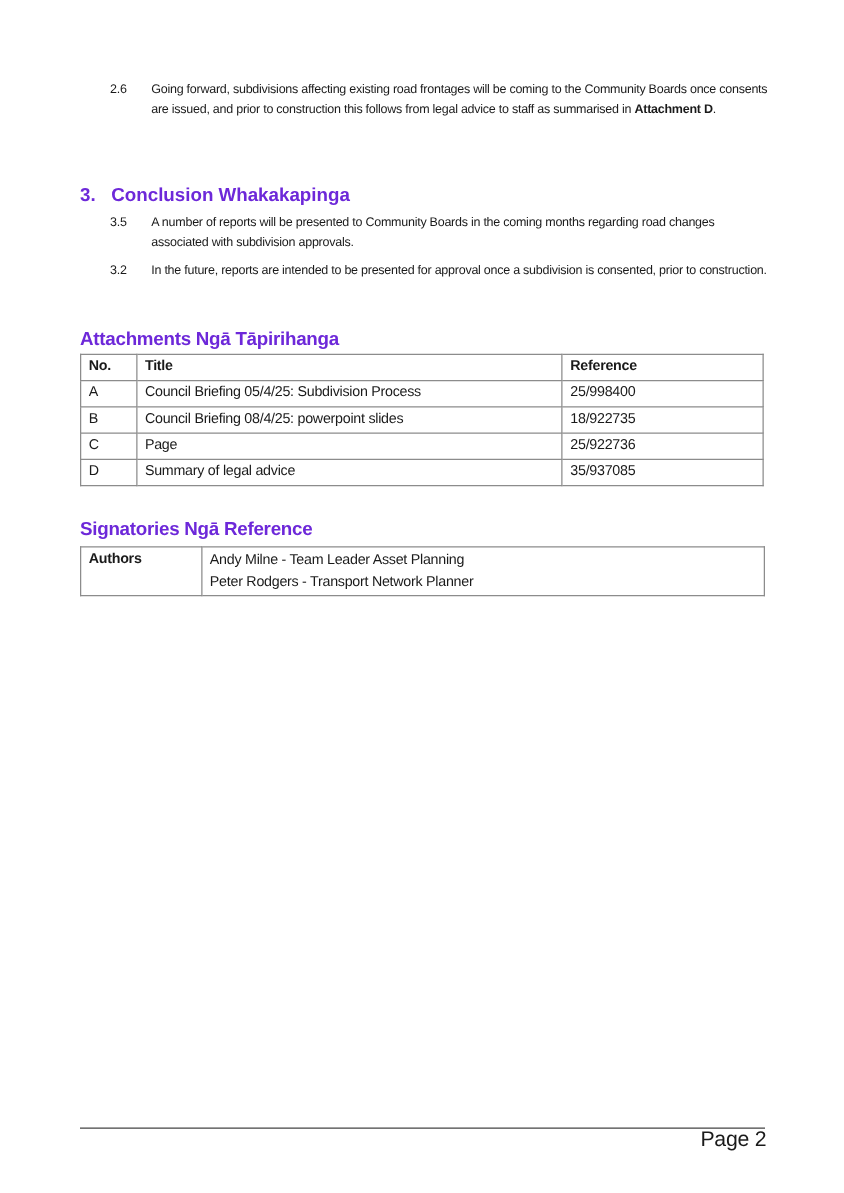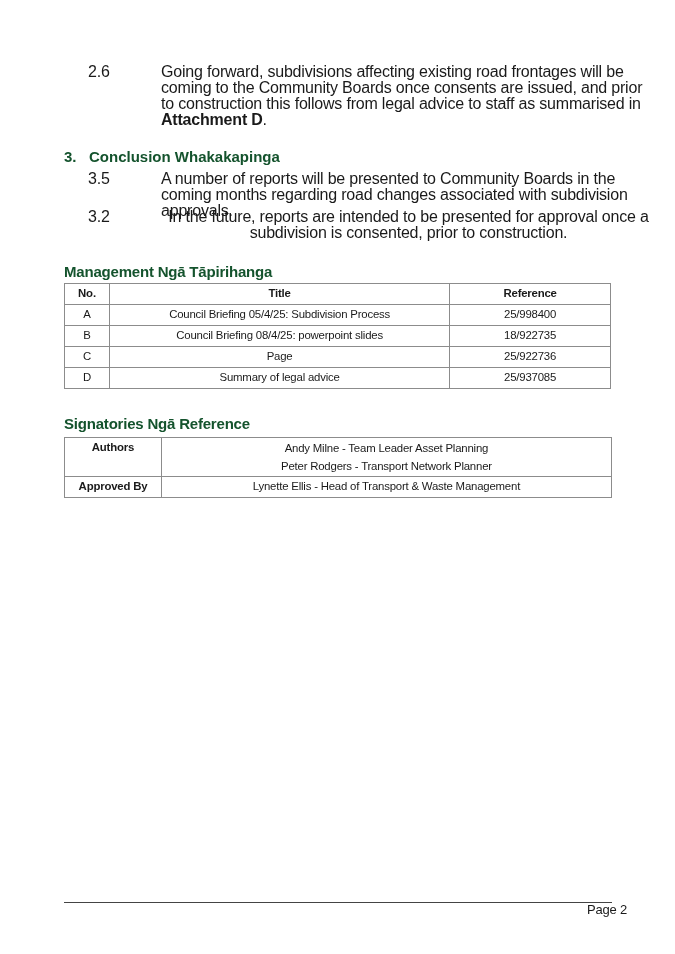--- a/index.html
+++ b/index.html
@@ -2,75 +2,75 @@
 <html><head>
   <meta charset="utf-8">
   <style>
     html, body { margin: 0; padding: 0; background: #ffffff; }
     body {
       width: 675px; height: 954px; position: relative; overflow: hidden;
       font-family: "Liberation Sans", sans-serif; color: #1a1a1a;
     }
     .para {
       position: absolute; left: 88px; width: 530px;
-      font-size: 16px; line-height: 16px; letter-spacing: -0.2px;
+      font-size: 10px; line-height: 16px; letter-spacing: -0.2px;
     }
     .para .num { position: absolute; left: 0; top: 0; }
-    .para .txt { position: absolute; left: 33px; width: 495px; margin-left: 40px; }
+    .para .txt { position: absolute; left: 33px; width: 495px; }
     .para b { font-weight: bold; }
     .heading {
-      position: absolute; color: #14532d; font-weight: bold;
+      position: absolute; color: #6d28d9; font-weight: bold;
       font-family: "Liberation Sans", sans-serif;
     }
     .h-section { left: 64px; top: 148px; font-size: 15px; }
     .h-section .hnum { display: inline-block; width: 25px; }
     .h-sub { left: 64px; font-size: 15px; letter-spacing: -0.2px; }
     table.doc {
       position: absolute; border-collapse: collapse;
       font-size: 11.4px; letter-spacing: -0.2px;
     }
     table.doc td, table.doc th {
-      border: 1px solid #8c8c8c; text-align: center; vertical-align: top;
+      border: 1px solid #8c8c8c; text-align: left; vertical-align: top;
       padding: 2px 6px 3px 6px; line-height: 15px; font-weight: normal;
     }
     table.doc th { font-weight: bold; }
     table.doc td.lbl { font-weight: bold; }
     #att-table { left: 64px; top: 283px; width: 547px; }
     #sig-table { left: 64px; top: 437px; width: 548px; }
     .footer-rule {
       position: absolute; left: 64px; top: 902px; width: 548px; height: 0;
       border-top: 1.5px solid #444;
     }
     .page-num {
-      position: absolute; right: 48px; top: 902px; font-size: 13px; letter-spacing: -0.2px;
+      position: absolute; right: 62px; top: 902px; font-size: 17px; letter-spacing: -0.2px;
     }
   </style>
 </head>
 <body>
 
 <div class="para" style="top:64px;height:48px;">
   <span class="num">2.6</span>
   <span class="txt"><span>Going forward, subdivisions affecting existing road frontages will be coming to the Community Boards once consents are issued, and prior to construction this follows from legal advice to staff as summarised in </span><b>Attachment D</b><span>.</span></span>
 </div>
 
 <div class="heading h-section">
   <span class="hnum">3.</span><span>Conclusion Whakakapinga</span>
 </div>
 
 <div class="para" style="top:171px;height:32px;">
   <span class="num">3.5</span>
   <span class="txt">A number of reports will be presented to Community Boards in the coming months regarding road changes associated with subdivision approvals.</span>
 </div>
 
-<div class="para" style="top:209px;height:32px;text-align:center;">
+<div class="para" style="top:209px;height:32px;">
   <span class="num">3.2</span>
   <span class="txt">In the future, reports are intended to be presented for approval once a subdivision is consented, prior to construction.</span>
 </div>
 
-<div class="heading h-sub" style="top:263px;">Management Ngā Tāpirihanga</div>
+<div class="heading h-sub" style="top:263px;">Attachments Ngā Tāpirihanga</div>
 
 <table class="doc" id="att-table">
   <colgroup>
       <col style="width:45px">
       <col style="width:341px">
       <col style="width:161px">
     </colgroup>
   <tbody>
       <tr>
     <th>No.</th>
@@ -88,43 +88,37 @@
     <td>18/922735</td>
   </tr>
   <tr>
     <td>C</td>
     <td>Page</td>
     <td>25/922736</td>
   </tr>
   <tr>
     <td>D</td>
     <td>Summary of legal advice</td>
-    <td>25/937085</td>
+    <td>35/937085</td>
   </tr>
 </tbody>
   </table>
 
 <div class="heading h-sub" style="top:415px;">Signatories Ngā Reference</div>
 
 <table class="doc" id="sig-table">
   <colgroup>
       <col style="width:97px">
       <col style="width:451px">
     </colgroup>
   <tbody>
       <tr>
     <td class="lbl">Authors</td>
     <td style="line-height:18px;padding-top:1px;padding-bottom:1px;">
       <div>Andy Milne - Team Leader Asset Planning</div>
       <div>Peter Rodgers - Transport Network Planner</div>
     </td>
   </tr>
-  <tr>
-    <td class="lbl">Approved By</td>
-    <td>
-      <div>Lynette Ellis - Head of Transport &amp; Waste Management</div>
-    </td>
-  </tr>
 </tbody>
   </table>
 
 <div class="footer-rule"></div>
 <div class="page-num">Page 2</div>
 
 </body></html>

